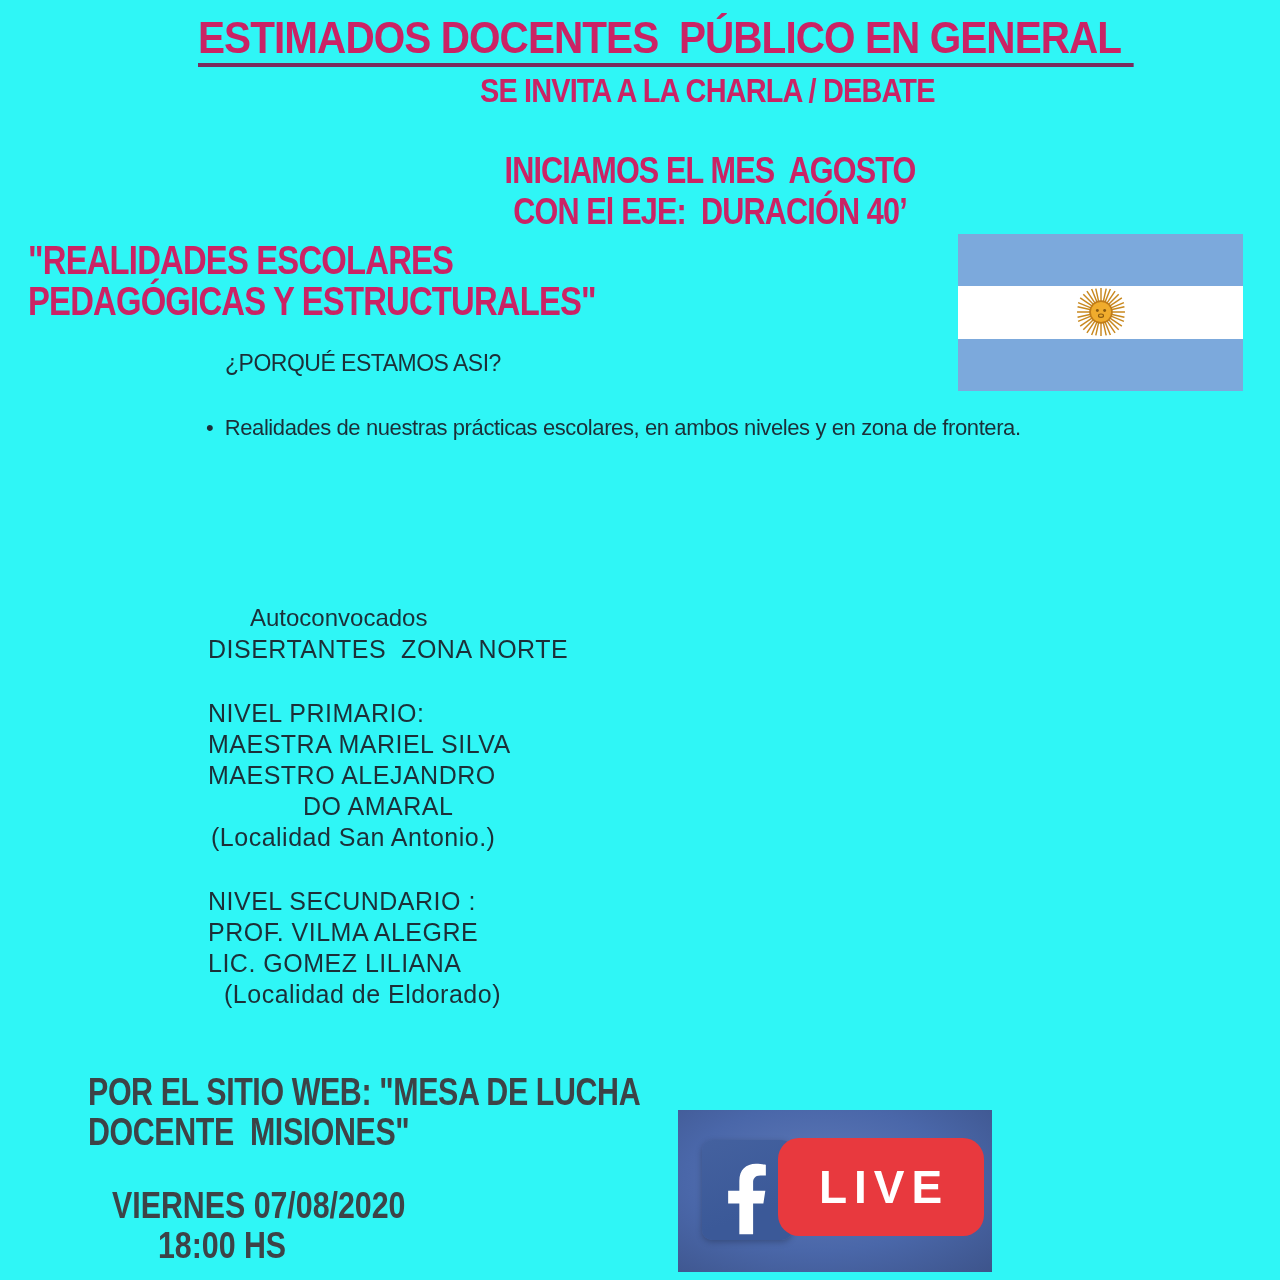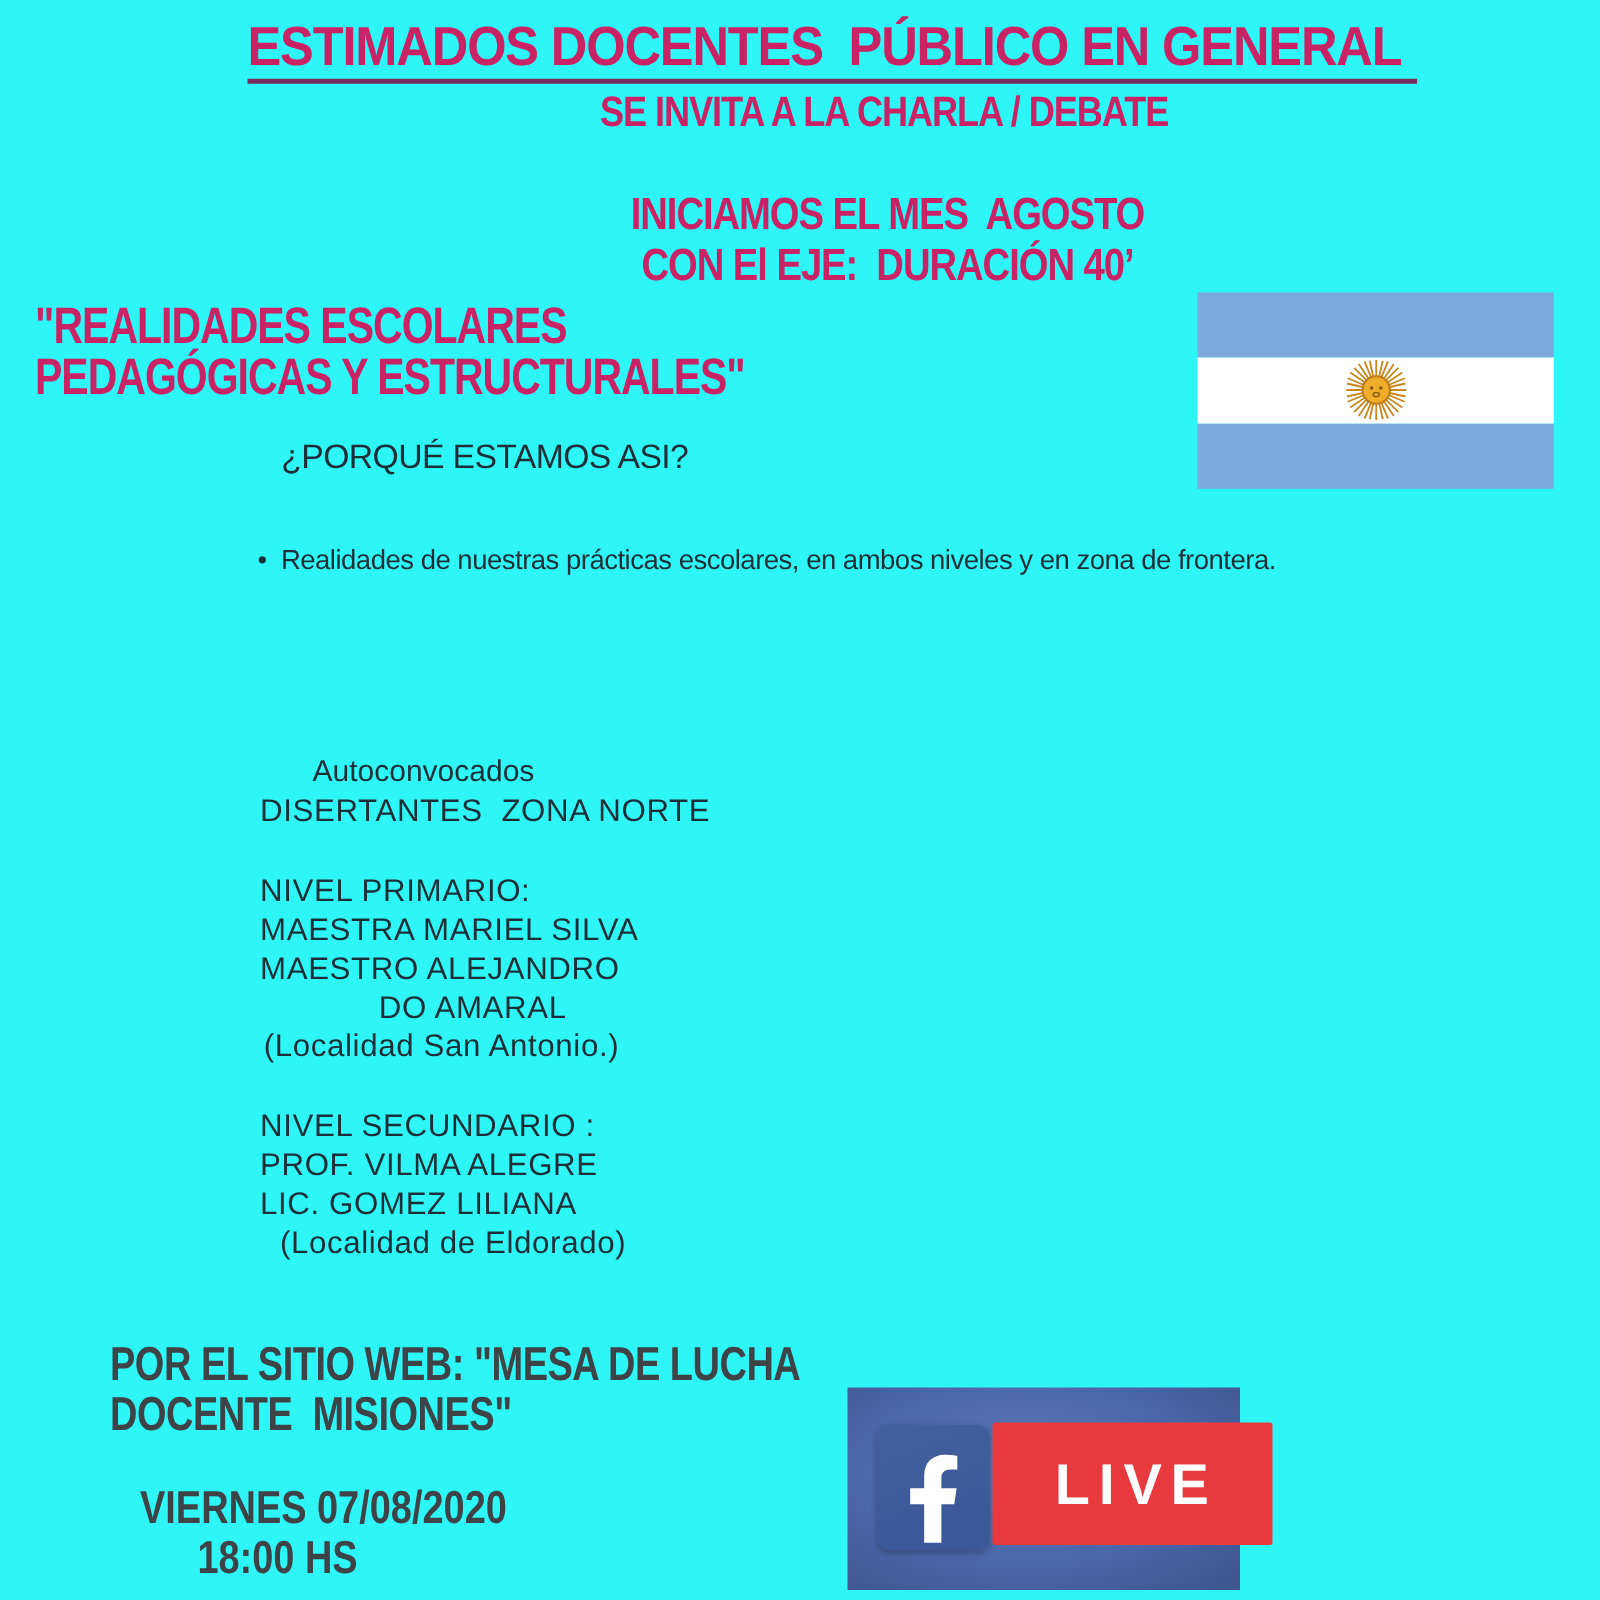--- a/index.html
+++ b/index.html
@@ -32,23 +32,23 @@
   .intro{left:455px;top:150px;width:510px;text-align:center;color:var(--accent-pink);}
   .intro .ln{font-size:36px;font-weight:bold;letter-spacing:-1px;line-height:41px;transform:scaleX(0.85);}
   .event-title{left:28px;top:240px;color:var(--accent-pink);}
   .event-title .ln{font-size:41px;font-weight:bold;letter-spacing:-1px;line-height:41px;transform:scaleX(0.80);}
 
   .flag{left:958px;top:234px;width:285px;height:157px;display:flex;flex-direction:column;}
   .flag .stripe{flex:1;}
   .flag .stripe.blue{background:var(--flag-blue);}
   .flag .stripe.white{background:#fff;display:flex;align-items:center;justify-content:center;}
 
-  .question{left:225px;top:350px;font-size:27px;letter-spacing:-0.5px;}
+  .question{left:225px;top:350px;font-size:23px;letter-spacing:-0.5px;}
   .bullets{left:206px;top:413px;}
-  .bullets .ln{font-size:22px;line-height:30px;margin-bottom:30px;letter-spacing:-0.4px;margin-top:20px;}
+  .bullets .ln{font-size:22px;line-height:30px;margin-bottom:30px;letter-spacing:-0.4px;}
 
   .speakers-head{left:208px;top:602px;}
   .speakers-head .h{font-size:25px;line-height:32px;letter-spacing:0.5px;}
   .speakers-head .sub{font-size:24px;line-height:31px;padding-left:42px;}
   .level-block{left:208px;font-size:25px;}
   .level-block .ln{line-height:31px;letter-spacing:0.5px;}
   .primary-block{top:698px;}
   .secondary-block{top:886px;}
   .indent-95{padding-left:95px;}
   .indent-3{padding-left:3px;}
@@ -66,21 +66,21 @@
     display:flex;align-items:center;
   }
   .fb-tile{
     position:absolute;left:24px;top:30px;width:90px;height:100px;border-radius:10px;
     background:linear-gradient(160deg,#44619f 0%,var(--fb-tile-blue) 70%);
     box-shadow:0 2px 6px rgba(0,0,0,0.25);
     display:flex;align-items:flex-end;justify-content:center;overflow:hidden;
   }
   .fb-tile svg{width:44px;height:82px;display:block;}
   .live-badge{
-    position:absolute;left:116px;top:28px;width:224px;height:98px;border-radius:2px;
+    position:absolute;left:100px;top:28px;width:206px;height:98px;border-radius:21px;
     background:var(--live-red);display:flex;align-items:center;justify-content:center;
   }
   .live-badge span{
     color:#fff;font-weight:bold;font-size:46px;letter-spacing:7px;
     font-family:"Liberation Sans",sans-serif;padding-left:6px;
   }
 </style>
 </head>
 <body>
 

